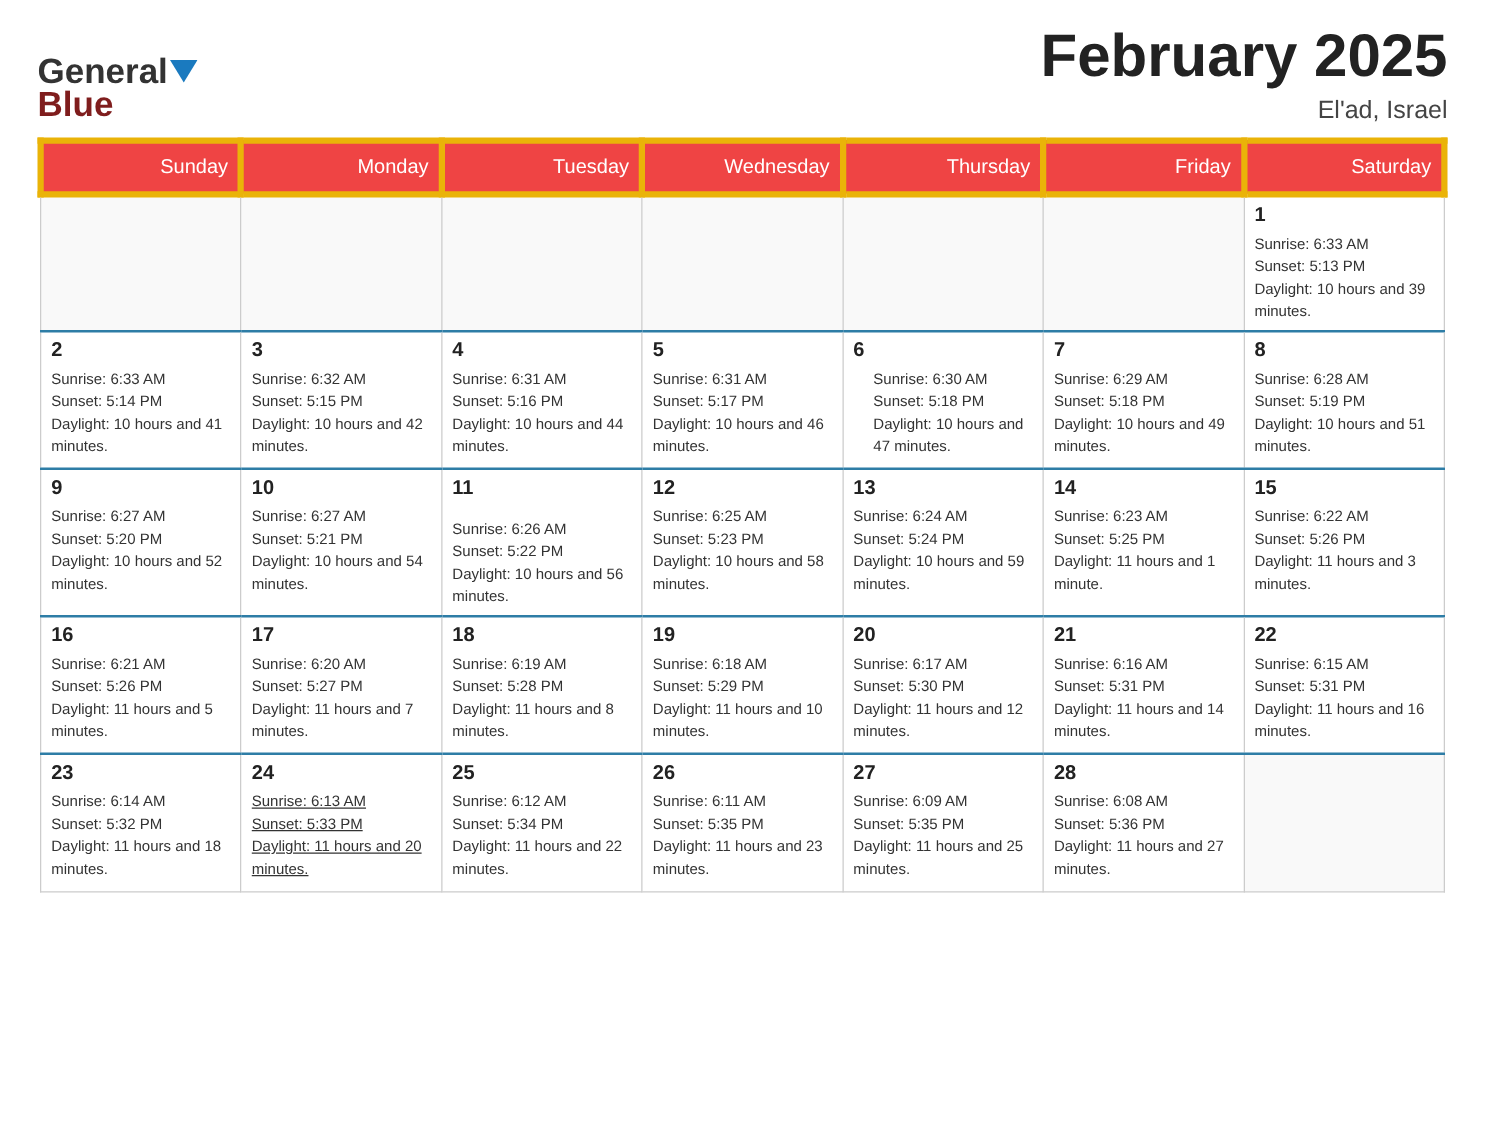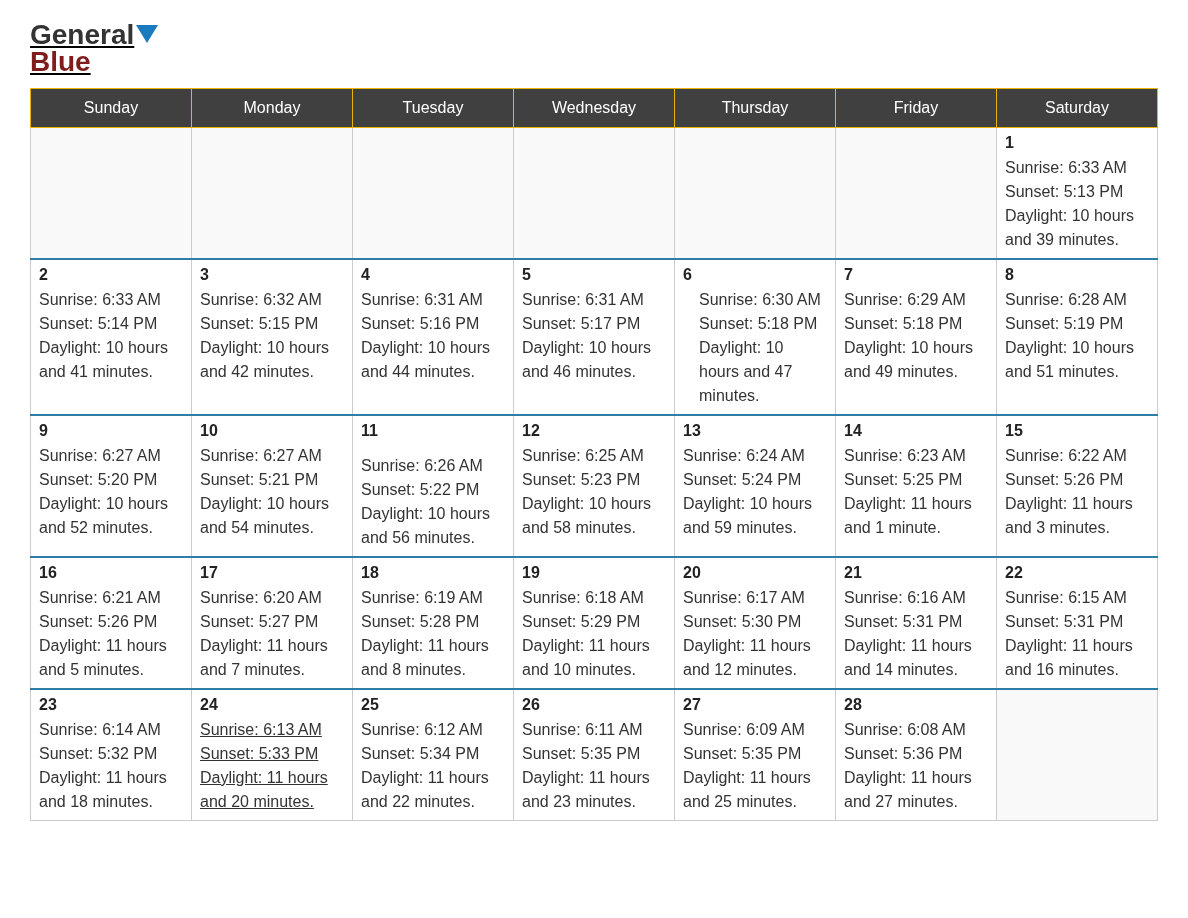--- a/index.html
+++ b/index.html
@@ -8,21 +8,20 @@
       background: #fff;
       padding: 20px 30px;
       width: 1188px;
       min-height: 918px;
     }
     .header {
       display: flex;
       justify-content: space-between;
       align-items: flex-end;
       margin-bottom: 10px;
-      text-decoration: underline;
     }
     .logo {
       display: flex;
       align-items: center;
       gap: 4px;
     }
     .logo-text-general {
       font-size: 28px;
       font-weight: bold;
       color: #333;
@@ -45,44 +44,44 @@
       font-size: 20px;
       color: #444;
       margin-top: 4px;
     }
     .calendar {
       width: 100%;
       border-collapse: collapse;
       margin-top: 10px;
     }
     .calendar th {
-      background-color: #404040;
+      background-color: #ef4444;
       color: #fff;
       font-size: 16px;
       font-weight: normal;
       padding: 10px 8px;
-      text-align: center;
-      border: 1px solid #eab308;
+      text-align: right;
+      border: 5px solid #eab308;
     }
     .calendar td {
       vertical-align: top;
       border: 1px solid #ccc;
       padding: 6px 8px;
       width: 14.28%;
       min-height: 110px;
       height: 110px;
     }
     .day-num {
       font-size: 16px;
       font-weight: bold;
       color: #222;
       margin-bottom: 4px;
     }
     .day-info {
-      font-size: 16px;
+      font-size: 12px;
       color: #333;
       line-height: 1.5;
     }
     .empty-cell {
       background: #f9f9f9;
     }
     .row-top td {
       border-top: 2px solid #2e7da6;
     }
   </style>
@@ -94,20 +93,24 @@
     <div style="display:flex; flex-direction:column; line-height:1.1;">
       <div style="display:flex; align-items:center;">
         <span class="logo-text-general">General</span>
         <svg width="22" height="22" viewBox="0 0 22 22" style="margin-left:2px; margin-top:2px;">
           <polygon points="0,0 22,0 11,18" fill="#1a7abf"></polygon>
         </svg>
       </div>
       <span class="logo-text-blue" style="margin-top:-4px;">Blue</span>
     </div>
   </div>
+  <div class="title-section">
+    <div class="month-title">February 2025</div>
+    <div class="location">El'ad, Israel</div>
+  </div>
 </div>
 
 <table class="calendar">
   <thead>
     <tr>
     <th>Sunday</th>
         <th>Monday</th>
         <th>Tuesday</th>
         <th>Wednesday</th>
         <th>Thursday</th>

